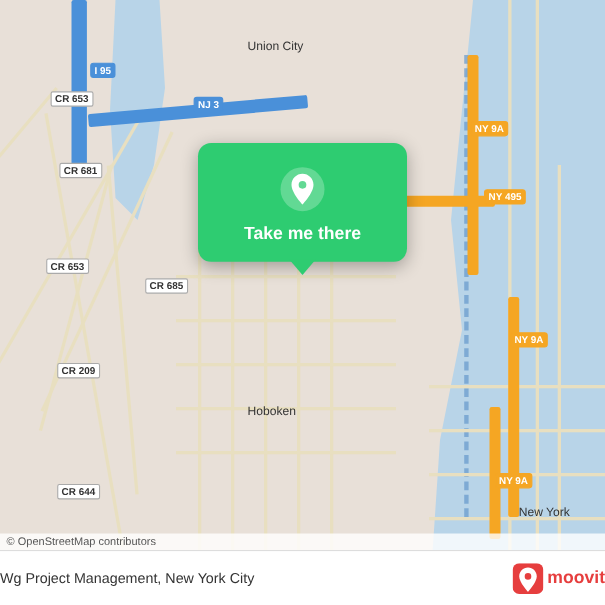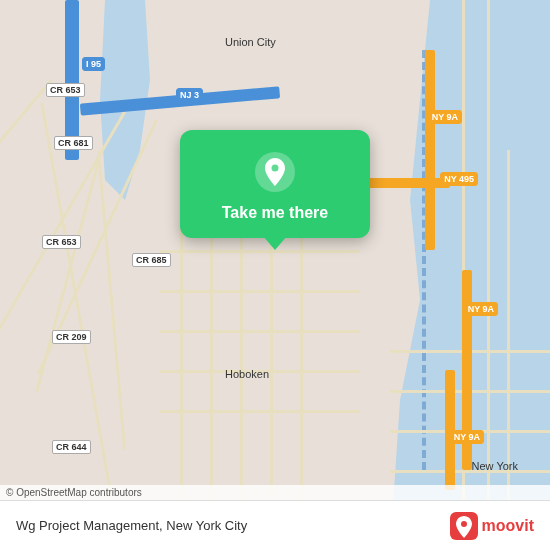--- a/index.html
+++ b/index.html
@@ -263,21 +263,21 @@
     .bottom-bar {
       position: absolute;
       bottom: 0;
       left: 0;
       right: 0;
       height: 50px;
       background: white;
       display: flex;
       align-items: center;
       justify-content: space-between;
-      padding: 0 16px;
+      padding: 0 0;
       border-top: 1px solid #ddd;
     }
 
     .bottom-title {
       font-size: 13px;
       color: #333;
       font-weight: 400;
     }
 
     .moovit-logo {
@@ -382,21 +382,21 @@
   <div class="hwy-i95"></div>
   <div class="hwy-nj3"></div>
   <div class="hwy-ny9a-top"></div>
   <div class="hwy-ny9a-mid"></div>
   <div class="hwy-ny9a-bot"></div>
   <div class="hwy-ny495"></div>
 
   <span class="road-label hwy-badge-blue" style="top:57px;left:50px;">I 95</span>
   <span class="road-label hwy-badge-blue" style="top:88px;left:144px;">NJ 3</span>
   <span class="road-label" style="top:83px;left:14px;">CR 653</span>
-  <span class="road-label" style="top:136px;left:22px;">CR 681</span>
+  <span class="road-label" style="top:148px;left:22px;">CR 681</span>
   <span class="road-label" style="top:235px;left:10px;">CR 653</span>
   <span class="road-label" style="top:253px;left:100px;">CR 685</span>
   <span class="road-label" style="top:330px;left:20px;">CR 209</span>
   <span class="road-label" style="top:440px;left:20px;">CR 644</span>
   <span class="road-label hwy-badge-orange" style="top:110px;right:88px;">NY 9A</span>
   <span class="road-label hwy-badge-orange" style="top:172px;right:72px;">NY 495</span>
   <span class="road-label hwy-badge-orange" style="top:302px;right:52px;">NY 9A</span>
   <span class="road-label hwy-badge-orange" style="top:430px;right:66px;">NY 9A</span>
 
   <span class="city-label" style="top:18px;left:225px;margin-top:18px;">Union City</span>

